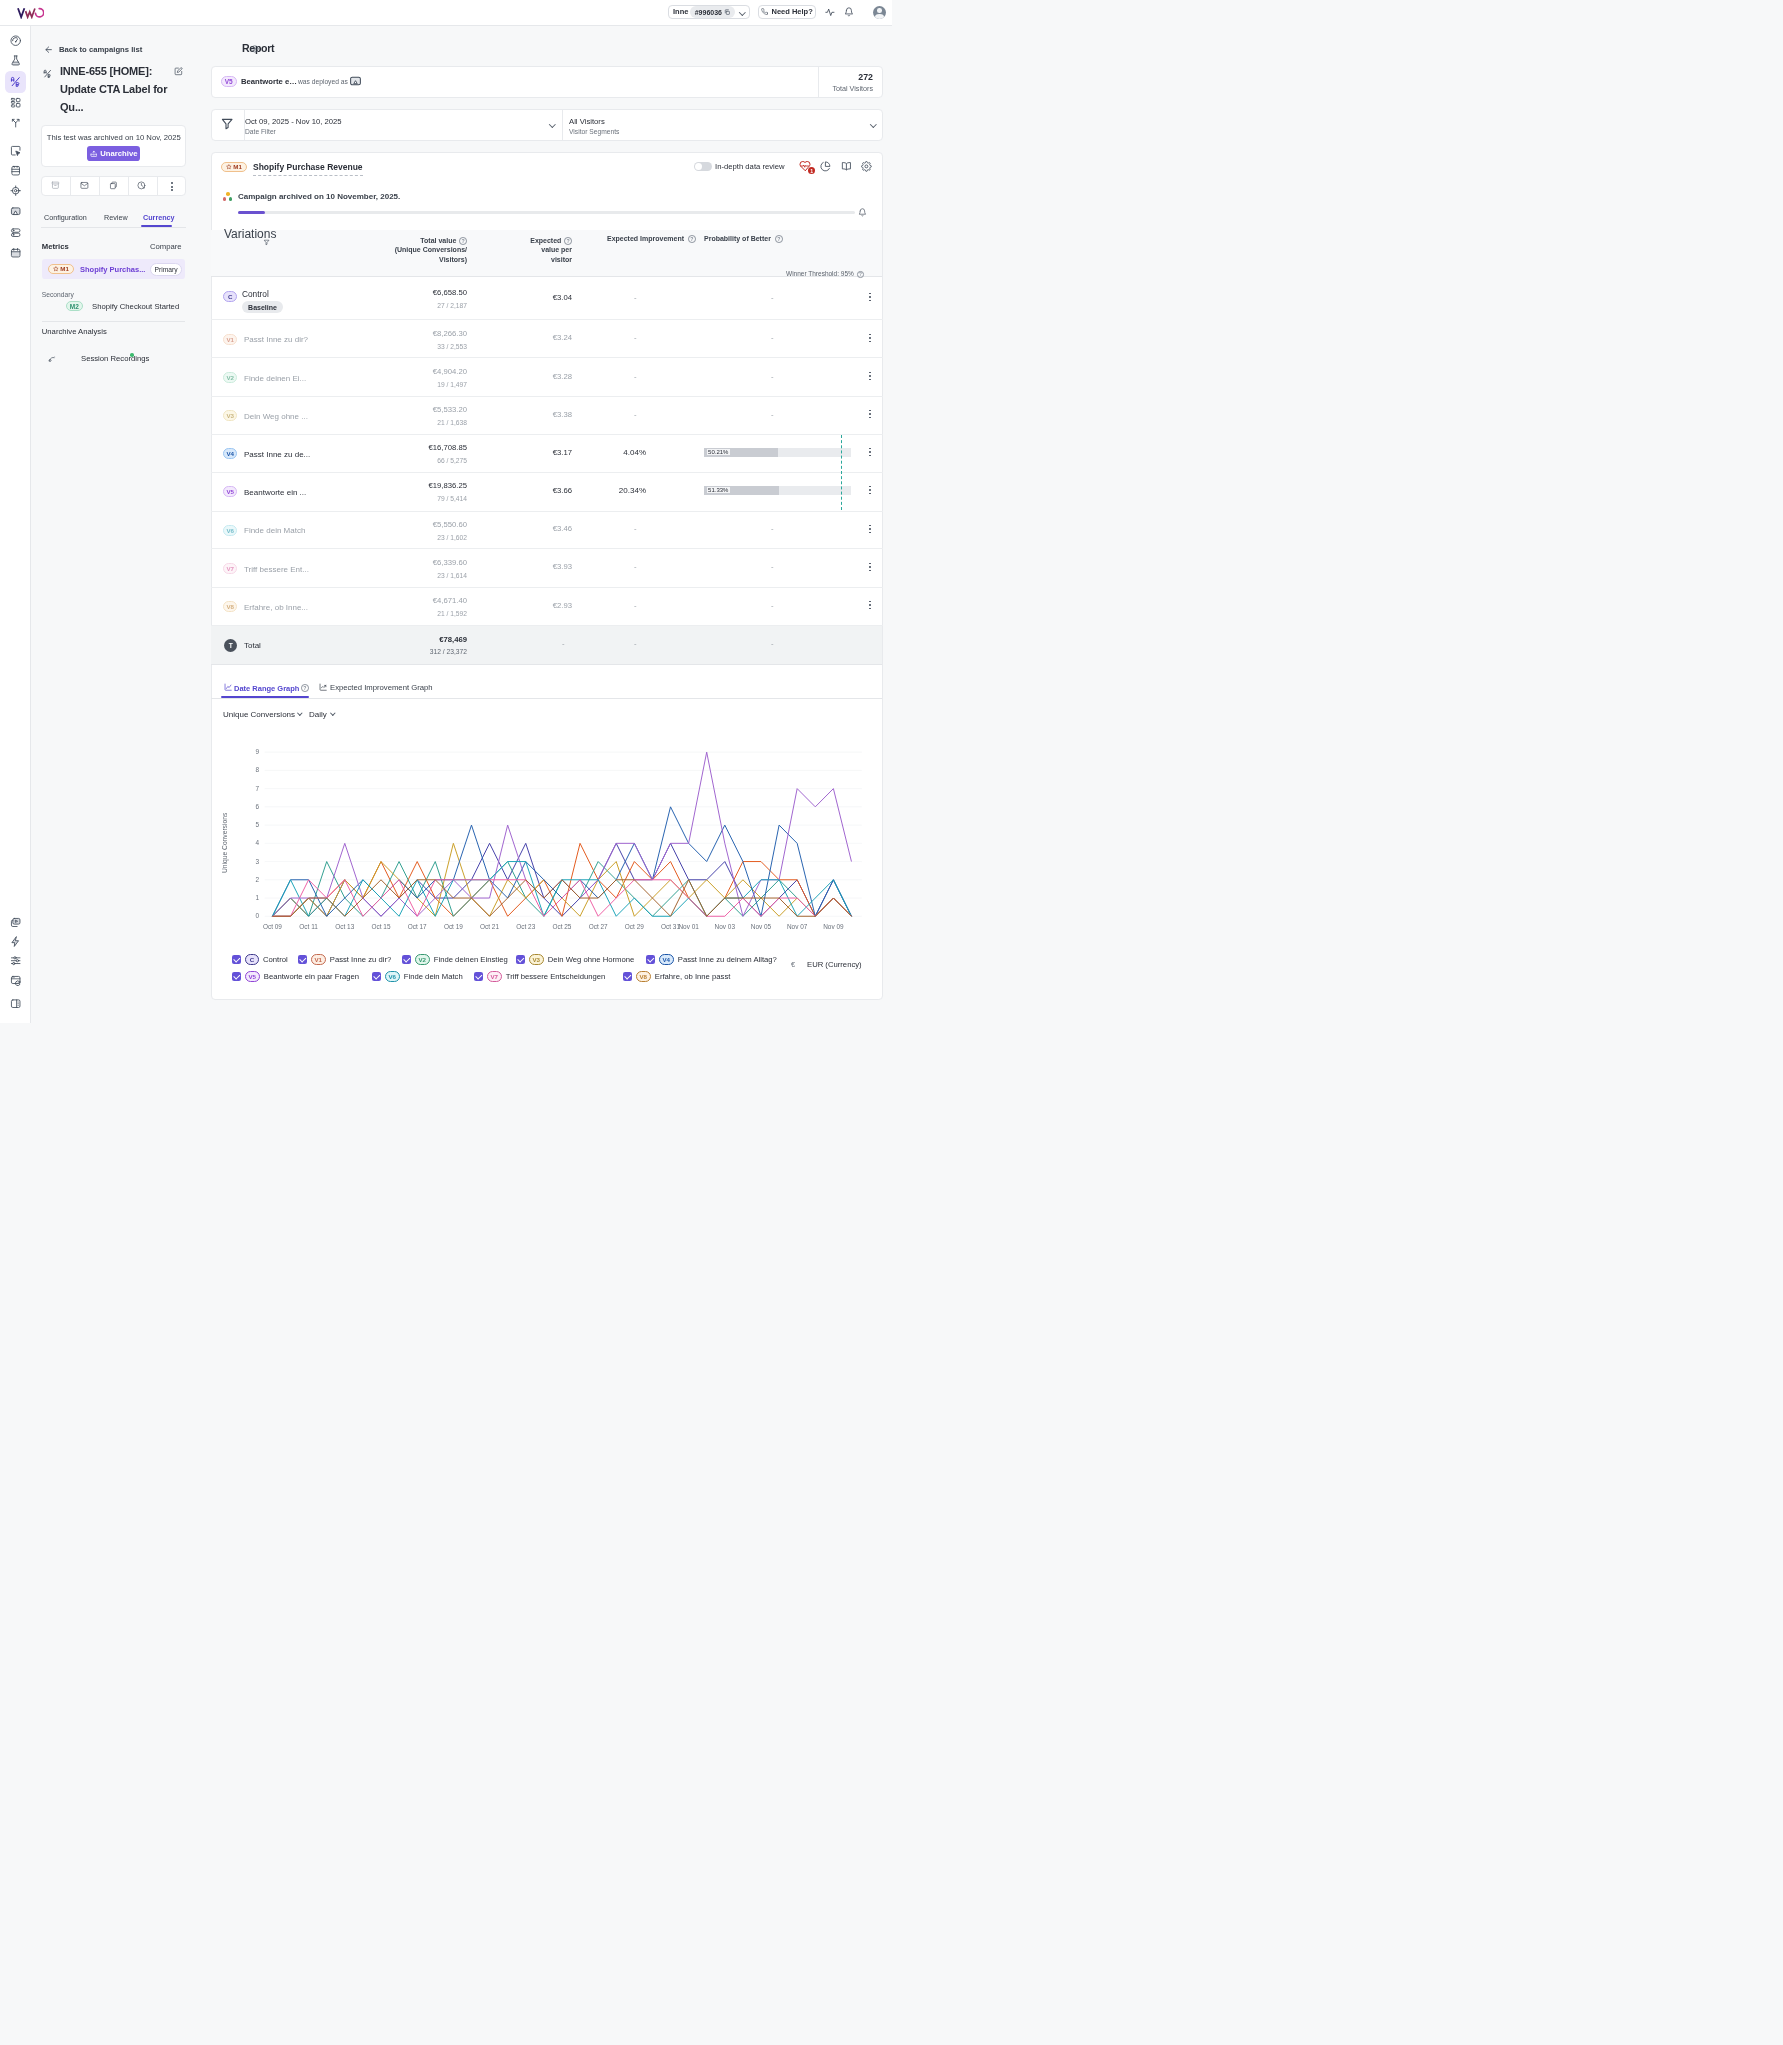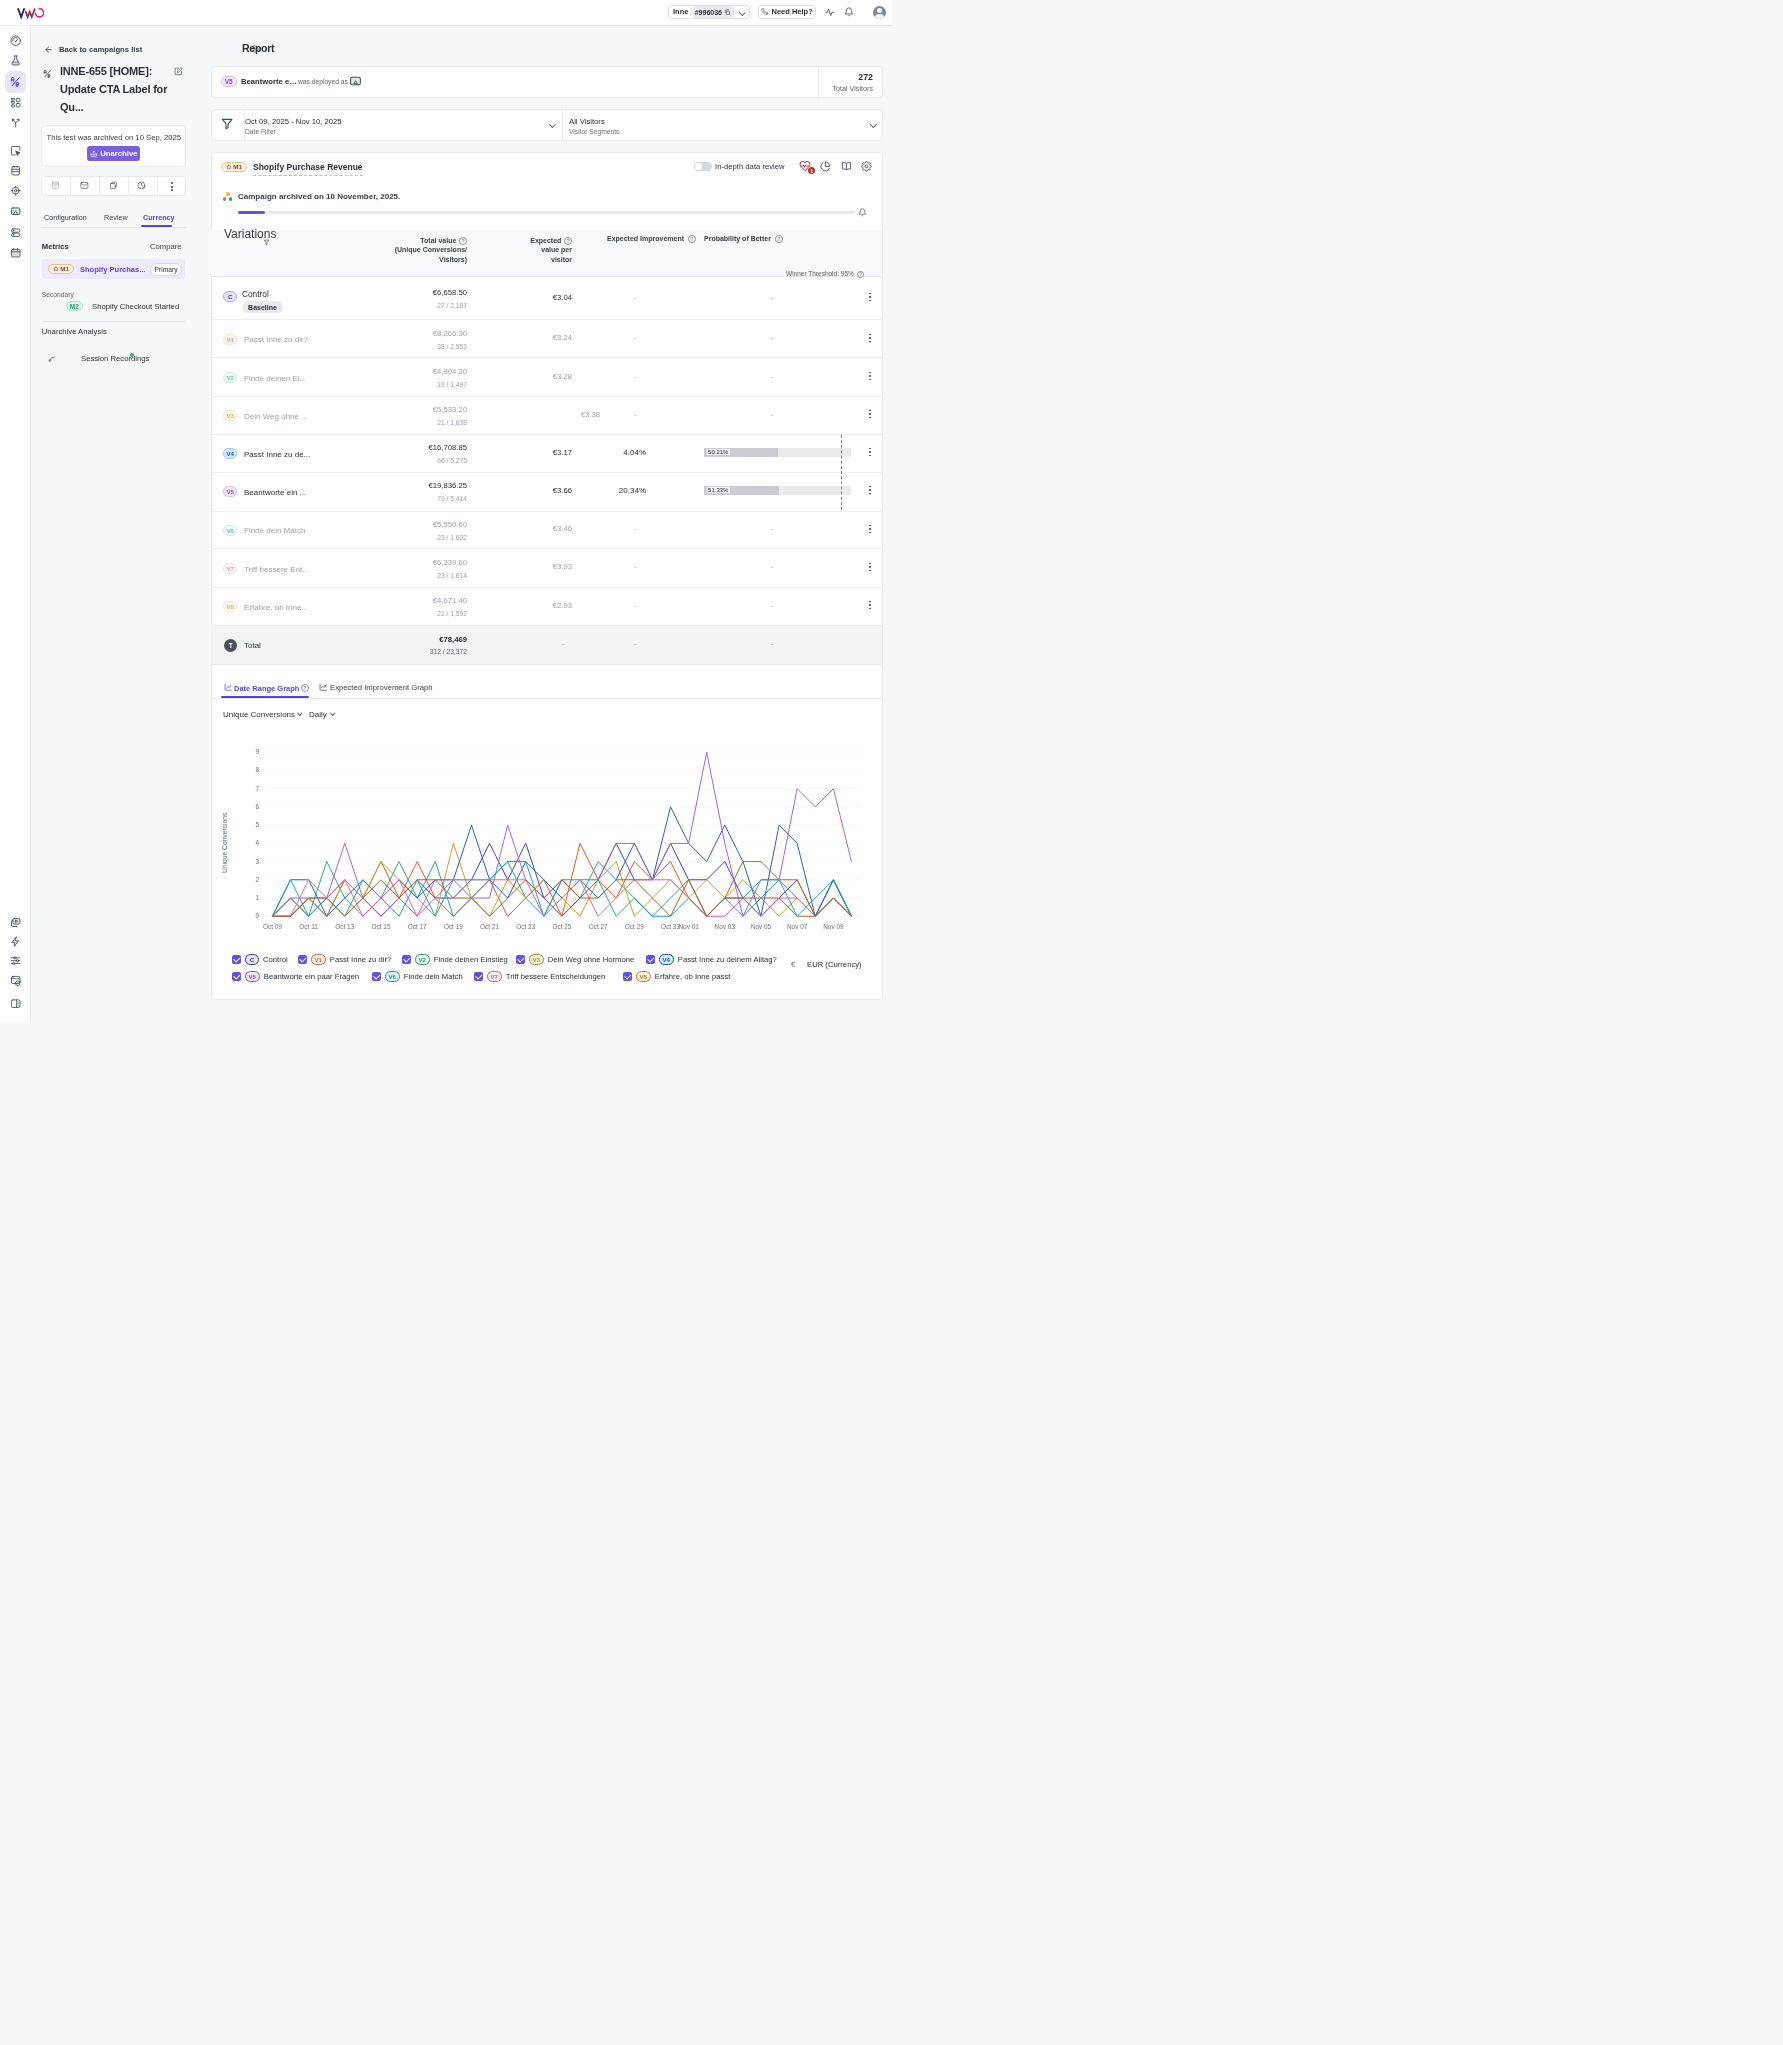--- a/index.html
+++ b/index.html
@@ -181,21 +181,21 @@
       <path d="M13 21v-7h3.5a2.2 2.2 0 0 1 0 4.4H13h4a2.3 2.3 0 0 1 0 2.6z" stroke-width="2"></path>
       <path d="M19.5 3.5L4.5 20.5"></path>
     </svg>
   <div class="abs" style="left:29px;top:36px;width:124px;font-size:11px;font-weight:bold;color:#2b2f38;line-height:18px;letter-spacing:-0.2px;">INNE-655 [HOME]: Update CTA Label for Qu...</div>
   <svg class="lu abs" style="left:143px;top:41px;stroke-width:1.9" width="8.8" height="8.8" viewBox="0 0 24 24">
       <path d="M12 3H5a2 2 0 0 0-2 2v14a2 2 0 0 0 2 2h14a2 2 0 0 0 2-2v-7"></path>
       <path d="M18.4 2.6a2.1 2.1 0 0 1 3 3L13 14l-4 1 1-4z"></path>
     </svg>
 
   <div class="card" style="left:10.3px;top:99px;width:145px;height:42px;"></div>
-  <div class="abs" style="left:10.3px;top:107px;width:145px;text-align:center;font-size:7.7px;color:#3a414b;">This test was archived on 10 Sep, 2025</div>
+  <div class="abs" style="left:10.3px;top:107px;width:145px;text-align:center;font-size:7.7px;color:#3a414b;">This test was archived on 10 Nov, 2025</div>
   <div class="abs" style="left:56px;top:120px;width:53px;height:15px;background:#7b5fe0;border-radius:3.1px;color:#fff;font-size:7.7px;font-weight:bold;display:flex;align-items:center;justify-content:center;gap:3.1px;">
     <svg width="7.7" height="7.7" viewBox="0 0 24 24" fill="none" stroke="#fff" stroke-width="2.2" stroke-linecap="round" stroke-linejoin="round">
         <path d="M3 13h5l1.5 2h5L16 13h5"></path>
         <path d="M3 13v5a2 2 0 0 0 2 2h14a2 2 0 0 0 2-2v-5"></path>
         <path d="M12 10V4M9 6.5L12 3.5l3 3"></path>
       </svg>
     Unarchive</div>
 
   <div class="card" style="left:10.3px;top:150px;width:145px;height:20px;"></div>
   <div class="abs" style="left:39px;top:150px;width:0.5px;height:20px;background:#e8eaed;"></div>
@@ -379,21 +379,21 @@
 <div class="kebab" style="top:370px;">
     <i></i>
     <i></i>
     <i></i>
   </div>
 <div class="row" style="left:211px;top:397px;height:38px;"></div>
 <div class="vb bV3 faded" style="left:223px;top:410px;">V3</div>
 <div class="abs" style="left:244px;top:412px;font-size:8px;color:#9ba1a9;">Dein Weg ohne ...</div>
 <div class="abs val" style="left:361px;top:405px;width:106px;color:#9ba1a9;">€5,533.20</div>
 <div class="abs sub" style="left:361px;top:417px;width:106px;">21 / 1,638</div>
-<div class="abs val" style="left:528px;top:410px;width:72px;color:#9ba1a9;">€3.38</div>
+<div class="abs val" style="left:500px;top:410px;width:72px;color:#9ba1a9;">€3.38</div>
 <div class="dash" style="left:634px;top:410px;">-</div>
 <div class="dash" style="left:771px;top:410px;">-</div>
 <div class="kebab" style="top:408px;">
     <i></i>
     <i></i>
     <i></i>
   </div>
 <div class="row" style="left:211px;top:435px;height:38px;"></div>
 <div class="vb bV4" style="left:223px;top:448px;">V4</div>
 <div class="abs" style="left:244px;top:450px;font-size:8px;color:#2b2f38;">Passt Inne zu de...</div>

